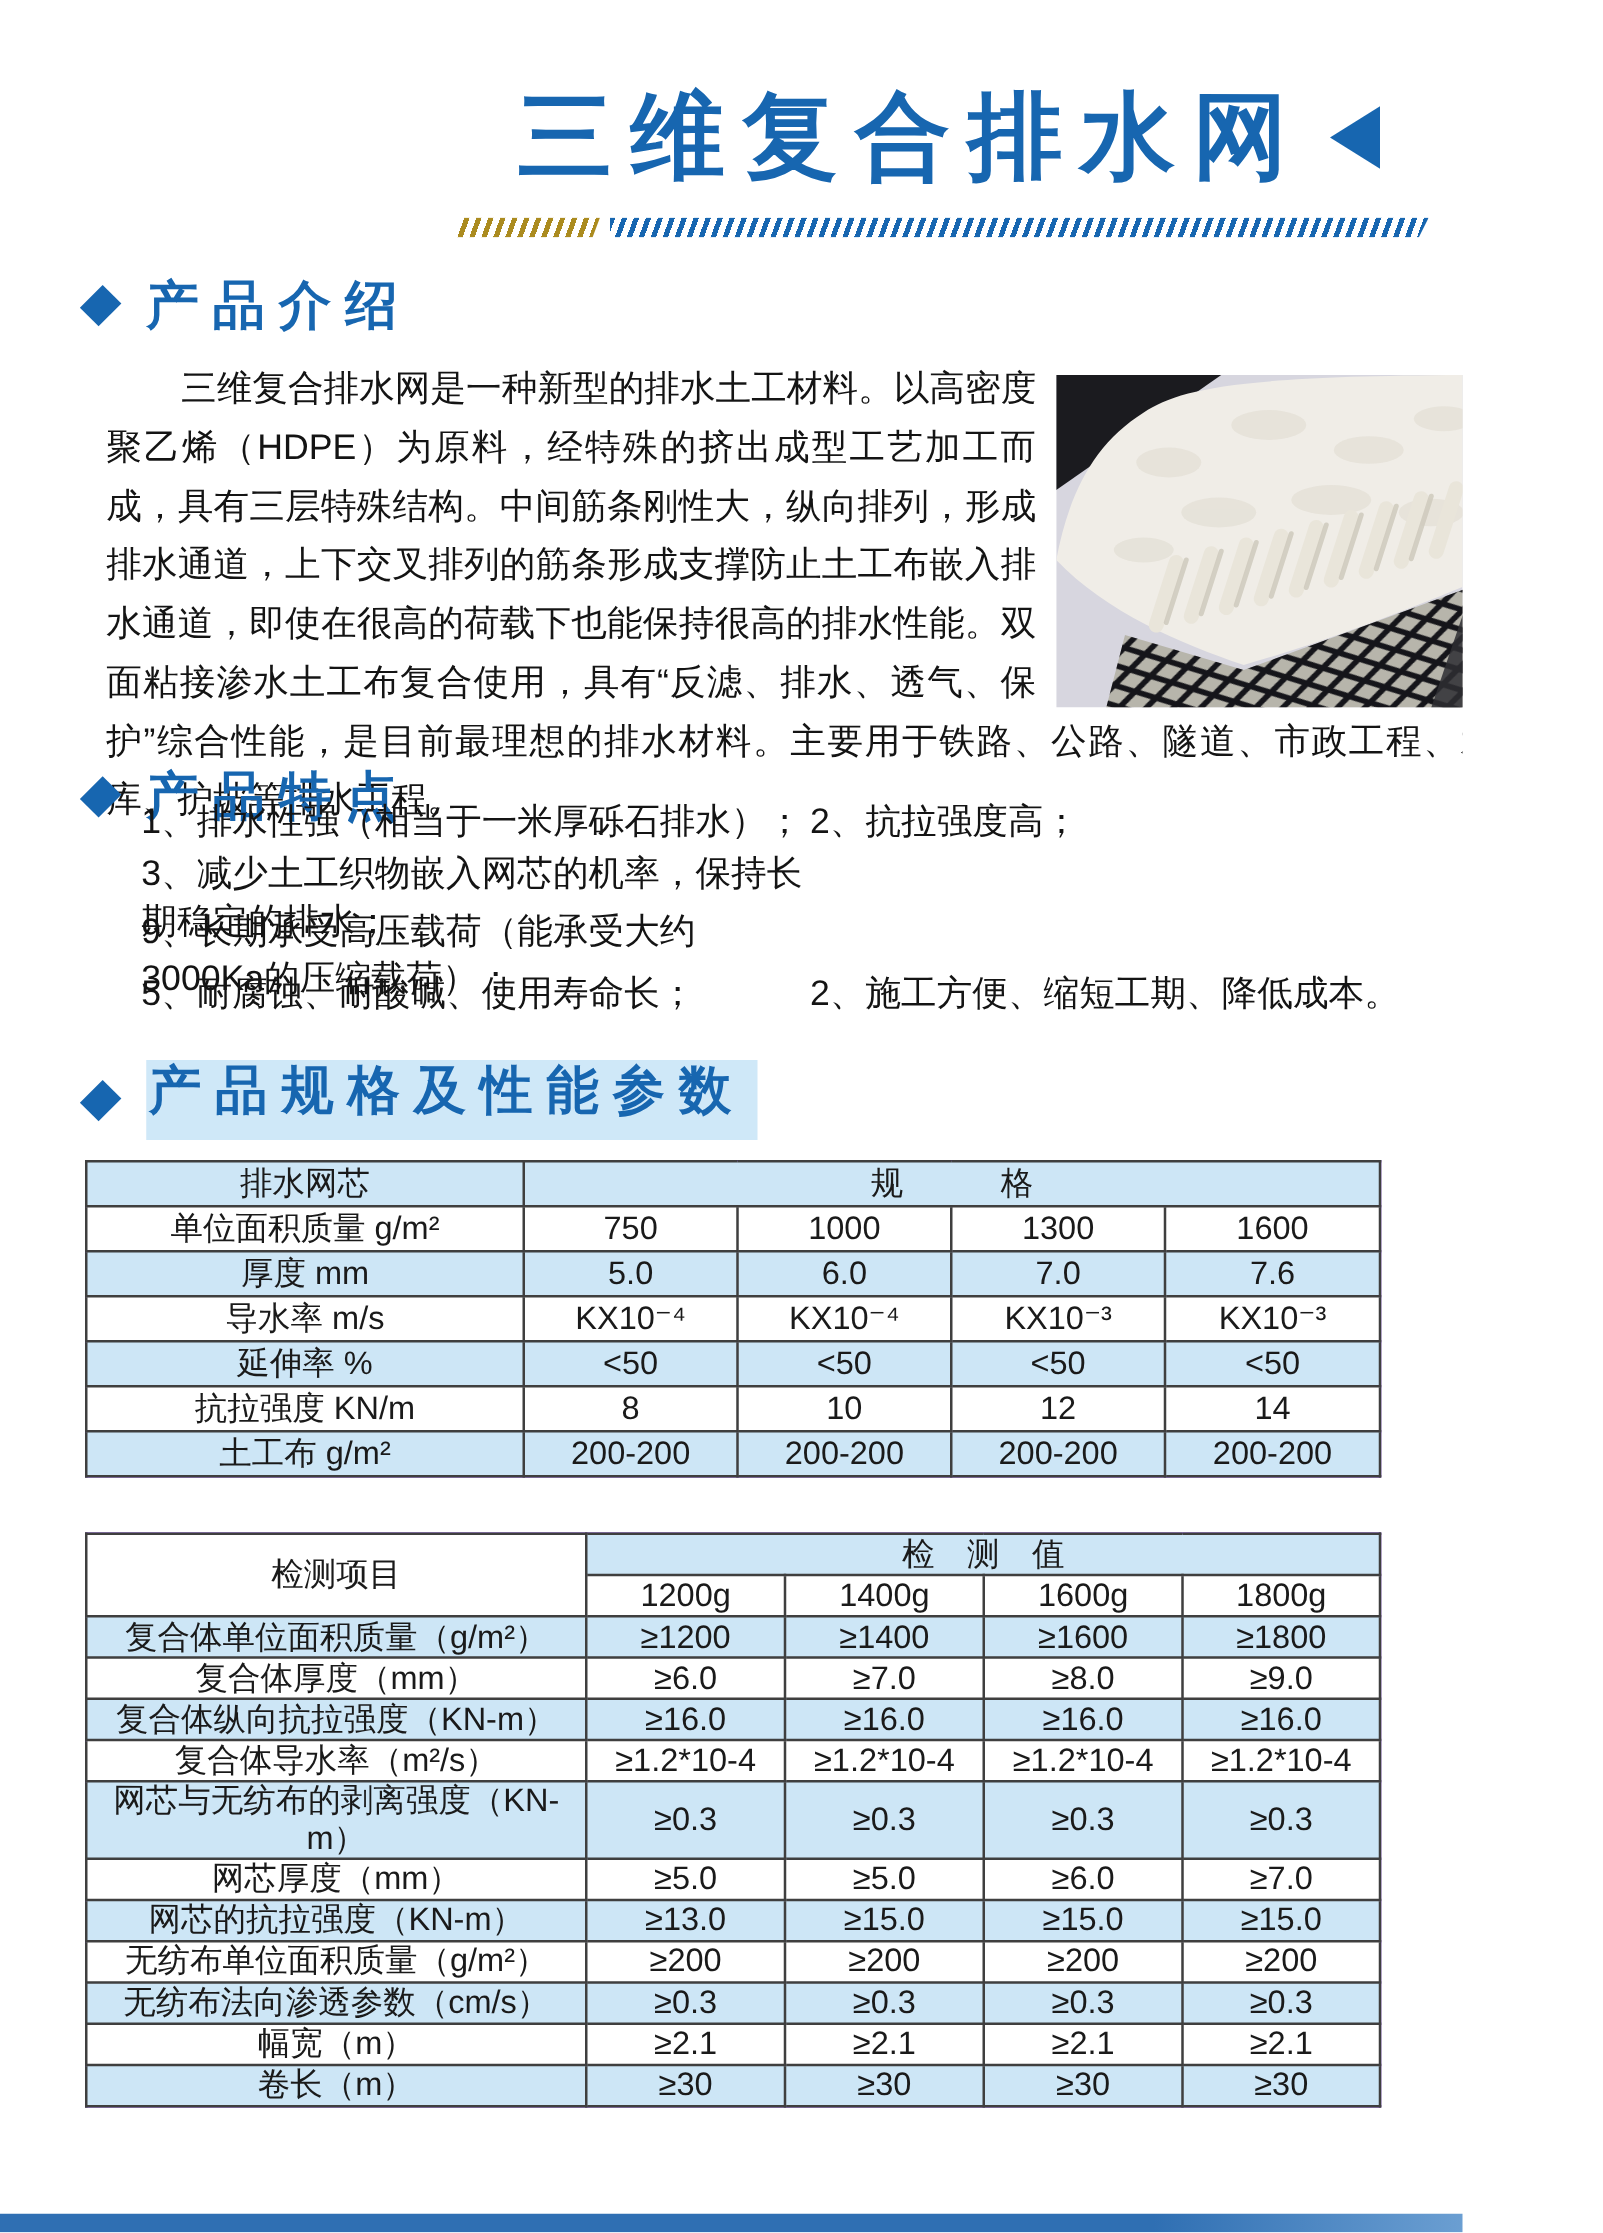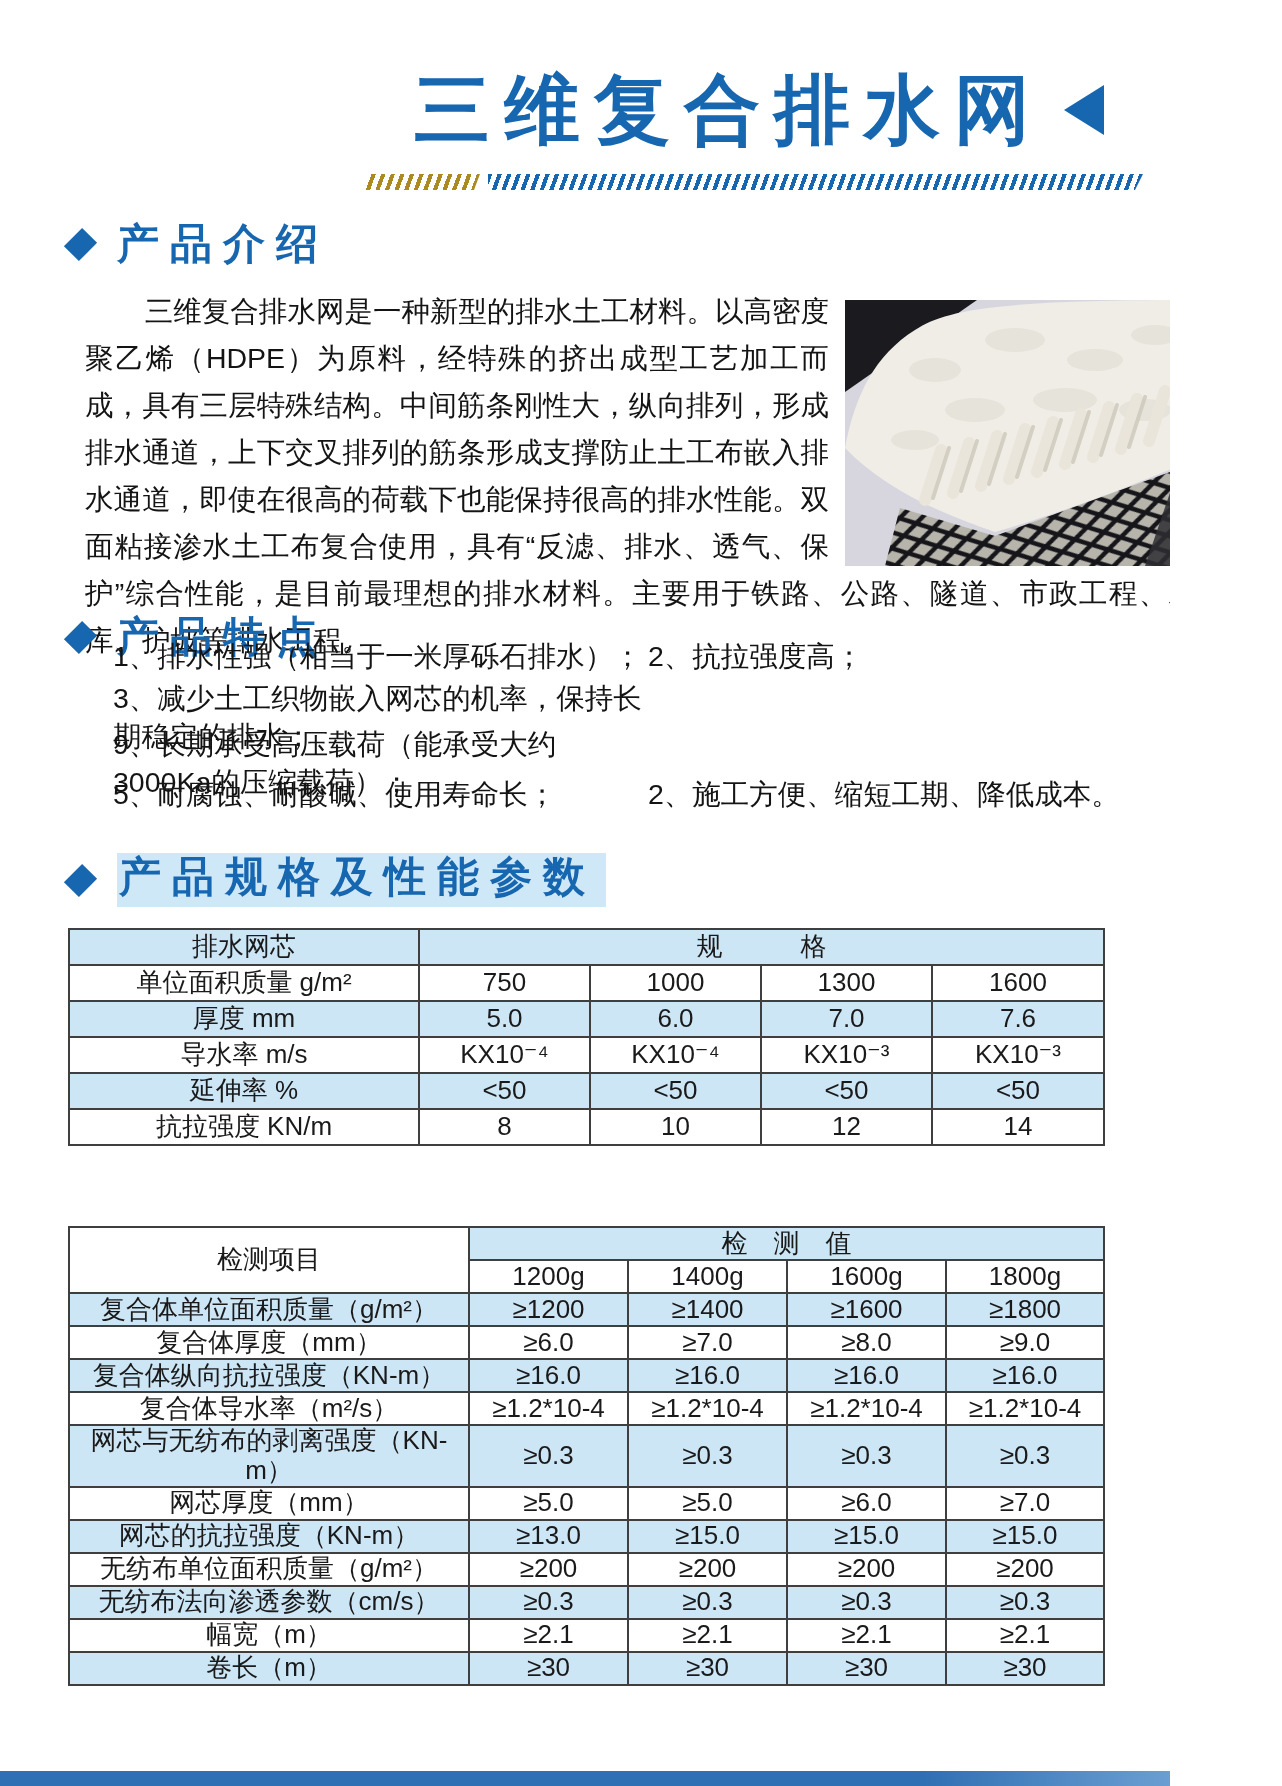--- a/index.html
+++ b/index.html
@@ -22,21 +22,21 @@
       background:repeating-linear-gradient(110deg,#1766b0 0 4px,#ffffff 4px 9px);
       clip-path:polygon(0 0,100% 0,calc(100% - 8px) 100%,0 100%);}
 
   
   .sec-head{position:absolute;left:64px;height:48px;display:flex;align-items:center;gap:20px;}
   .diamond{width:23px;height:23px;background:#1766b0;transform:rotate(45deg) scale(.92,1.12);flex:0 0 auto;margin:0 5px;}
   .sec-title{font-size:42px;font-weight:bold;color:#1766b0;letter-spacing:11px;line-height:1;white-space:nowrap;}
   #head-intro{top:220px;}
   #head-features{top:613px;}
   #head-specs{top:856px;}
-  #head-specs .sec-title{background:#cfe8f8;padding:3px 10px 9px 2px;}
+  #head-specs .sec-title{background:#cfe8f8;padding:3px 10px 19px 2px;}
 
   
   .para{position:absolute;left:85px;top:288px;width:1112px;font-size:28.5px;line-height:47px;
         text-align:justify;text-indent:2.1em;color:#141414;}
   .photo-float{float:right;width:352px;height:266px;margin:12px 0 0 16px;}
   .photo-float svg{display:block;width:352px;height:266px;}
 
   
   .features{position:absolute;left:85px;top:634px;width:1112px;font-size:28.5px;color:#141414;}
   .feat-row{display:grid;grid-template-columns:535px 1fr;height:46px;align-items:center;padding-left:28px;}
@@ -197,20 +197,27 @@
           <td>&lt;50</td>
           <td>&lt;50</td>
         </tr>
         <tr class="row-white">
           <th>抗拉强度 KN/m</th>
           <td>8</td>
           <td>10</td>
           <td>12</td>
           <td>14</td>
         </tr>
+        <tr class="row-blue">
+          <th>土工布 g/m²</th>
+          <td>200-200</td>
+          <td>200-200</td>
+          <td>200-200</td>
+          <td>200-200</td>
+        </tr>
       </tbody>
   </table>
 
   <table class="spec" id="table2">
     <colgroup>
       <col style="width:400px">
         <col style="width:159px">
         <col style="width:159px">
         <col style="width:159px">
         <col style="width:158px">

